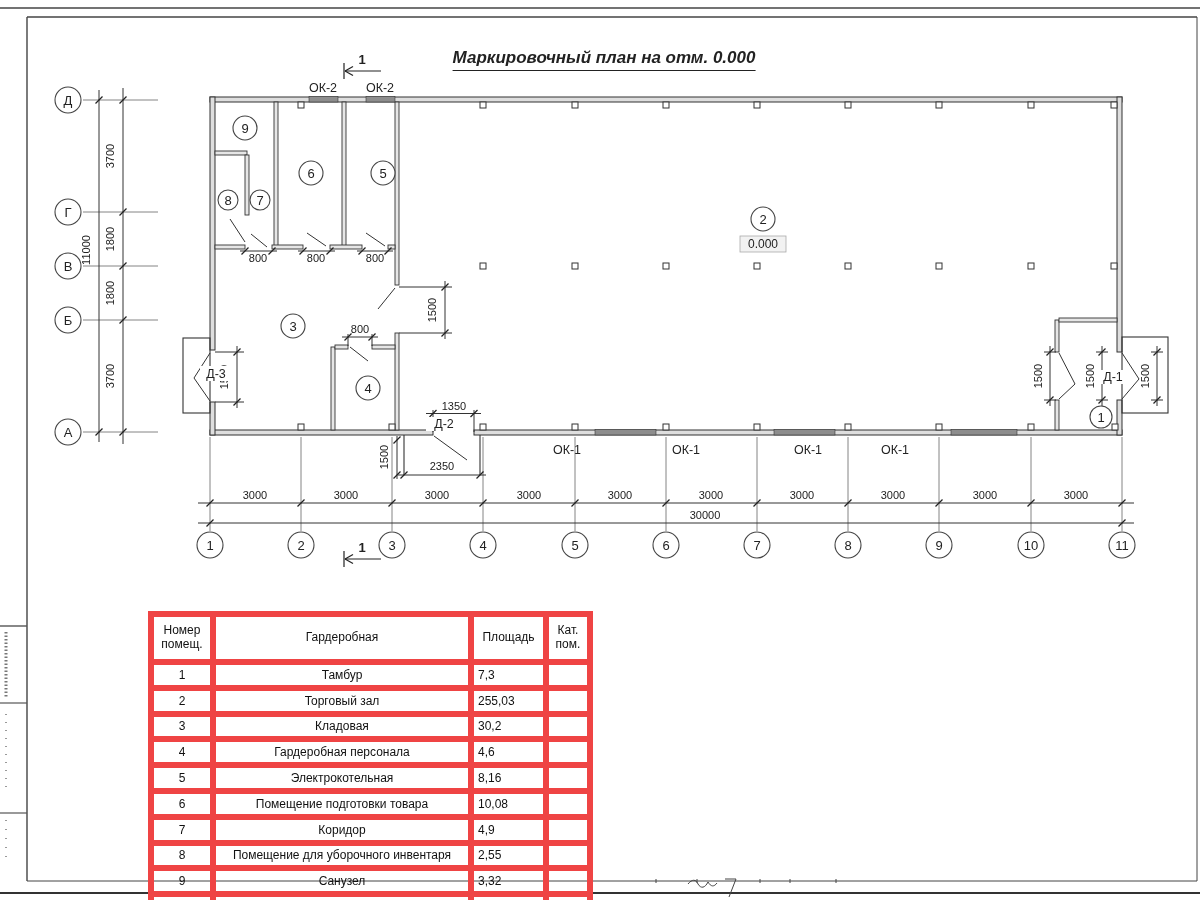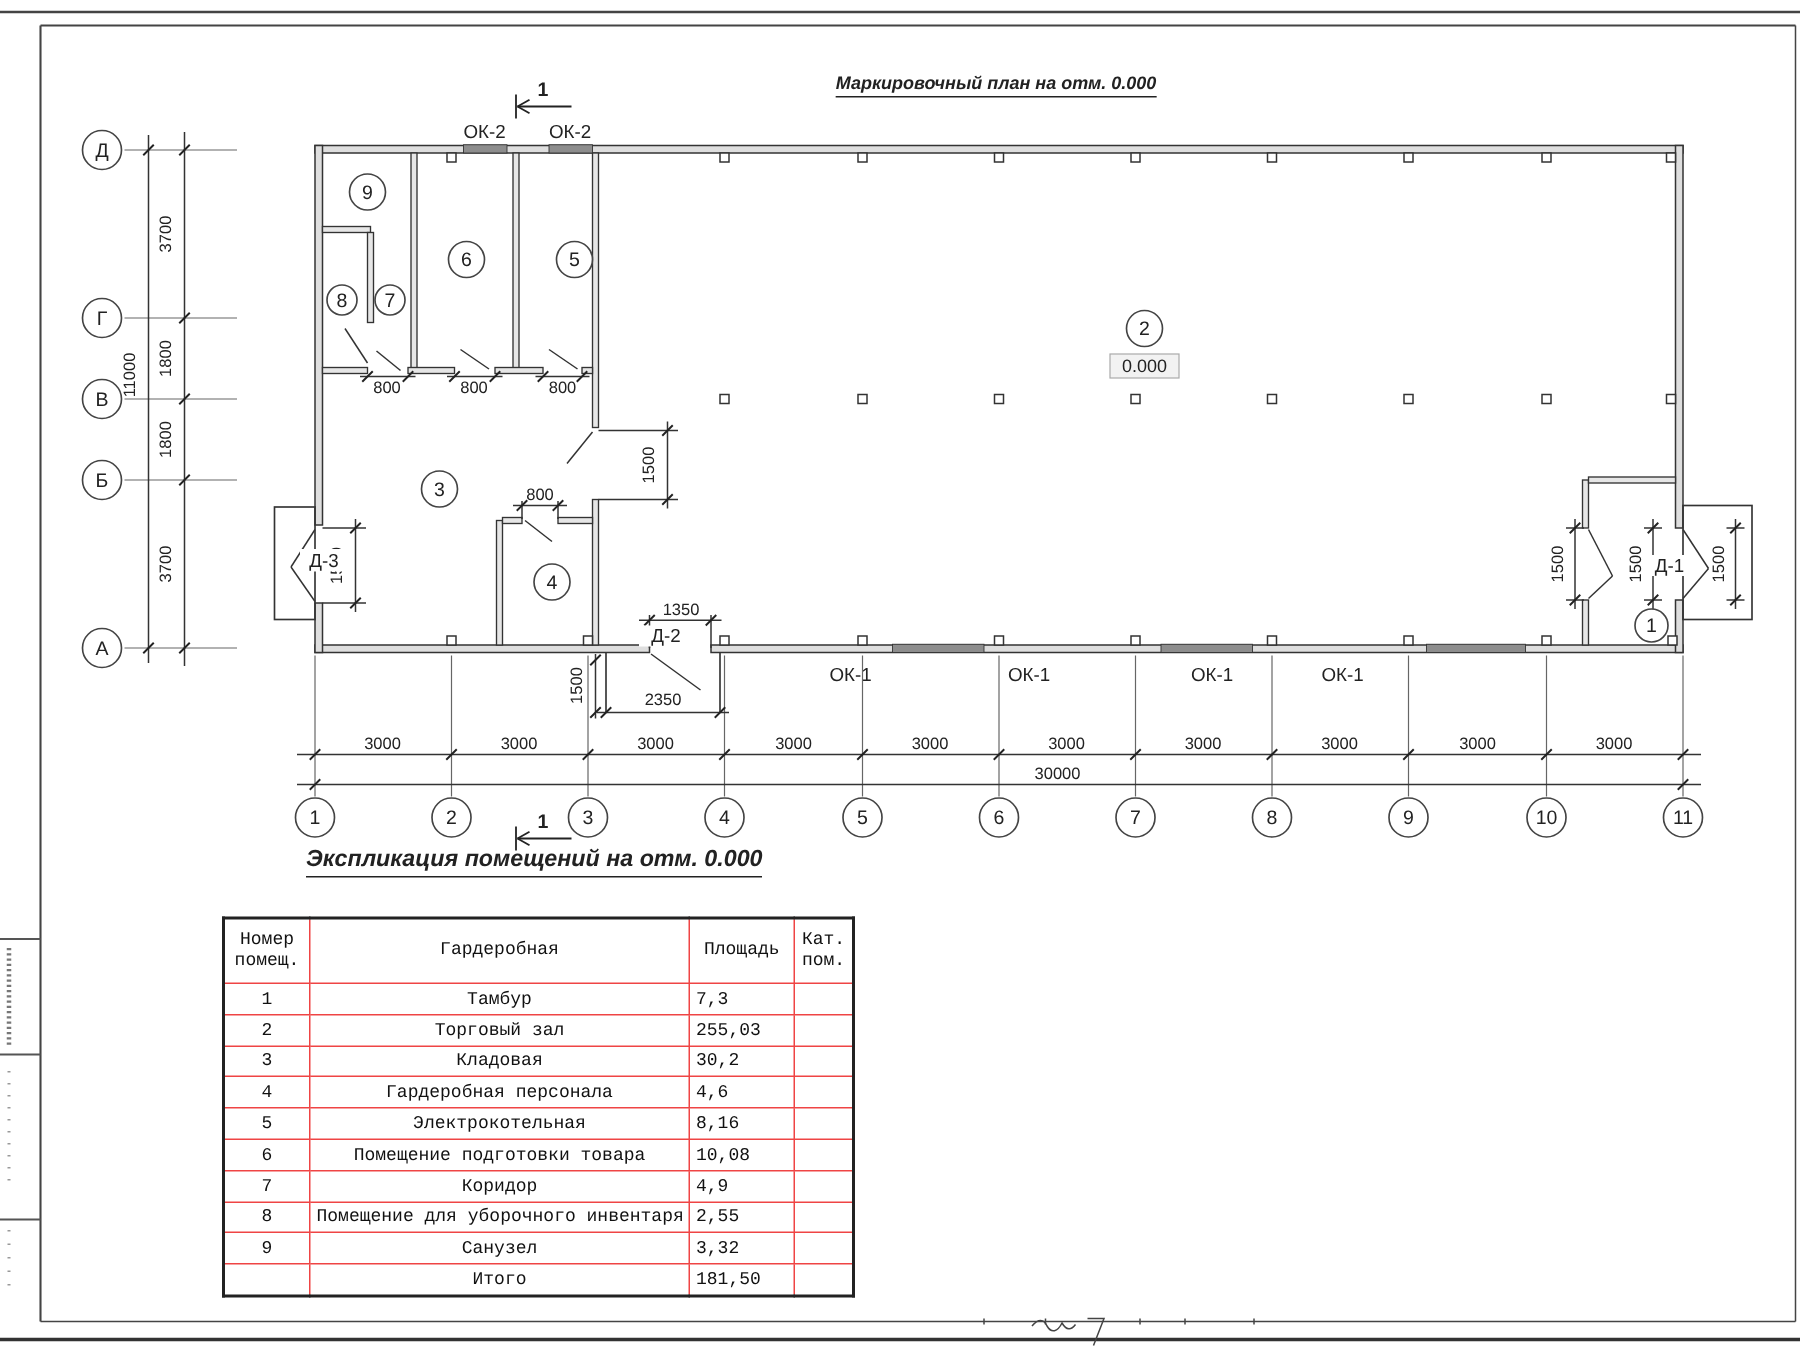--- a/index.html
+++ b/index.html
@@ -7,26 +7,26 @@
          font-family:"Liberation Sans",sans-serif;color:#222;}
   #drawing{position:absolute;left:0;top:0;}
   svg text{font-family:"Liberation Sans",sans-serif;fill:#222;}
   .dim{font-size:11px;text-anchor:middle;}
   .axislbl{font-size:13px;text-anchor:middle;}
   .roomlbl{font-size:13px;text-anchor:middle;}
   .lbl{font-size:12.5px;text-anchor:middle;}
   .sec{font-size:13px;font-weight:bold;text-anchor:middle;}
   .title{position:absolute;font-weight:bold;font-style:italic;color:#222;
          border-bottom:1.6px solid #222;padding-bottom:2px;white-space:nowrap;}
-  #plan-title{left:664px;top:48px;transform:translateX(-50%);font-size:12px;}
+  #plan-title{left:604px;top:48px;transform:translateX(-50%);font-size:17px;}
   #schedule-title{left:204px;top:564px;font-size:15.5px;}
   #schedule{position:absolute;left:148px;top:611px;border-collapse:collapse;
             table-layout:fixed;width:383px;font-size:12px;color:#111;}
-  #schedule td,#schedule th{border:1px solid #ef4444;padding:0 4px;overflow:hidden;
-            white-space:nowrap;font-weight:normal;font-family:Liberation Mono, monospace;}
+  #schedule td,#schedule th{border:6px solid #ef4444;padding:0 4px;overflow:hidden;
+            white-space:nowrap;font-weight:normal;}
   #schedule{border:2px solid #222;}
   #schedule thead th{height:42px;text-align:center;white-space:normal;line-height:1.15;}
   #schedule tbody td{height:19.8px;}
   .c-num{width:48px;text-align:center;}
   .c-name{width:244px;text-align:center;}
   .c-area{width:61px;text-align:left;}
   .c-cat{width:30px;text-align:center;}
 </style>
 </head>
 <body>
@@ -374,21 +374,20 @@
   <g stroke="#222" stroke-width="1.2" fill="none">
     <line x1="345" y1="559" x2="381" y2="559"></line>
     <line x1="344" y1="551" x2="344" y2="567"></line>
     <line x1="345" y1="559" x2="353" y2="554.5"></line>
         <line x1="345" y1="559" x2="353" y2="563.5"></line>
   </g>
   <text class="sec" x="362" y="552">1</text>
 </svg>
 
 <div class="title" id="plan-title">Маркировочный план на отм. 0.000</div>
-<div class="title" id="schedule-title">Экспликация помещений на отм. 0.000</div>
 
 <table id="schedule">
   <thead>
     <tr>
       <th class="c-num">Номер помещ.</th>
       <th class="c-name">Гардеробная</th>
       <th class="c-area">Площадь</th>
       <th class="c-cat">Кат. пом.</th>
     </tr>
   </thead>

